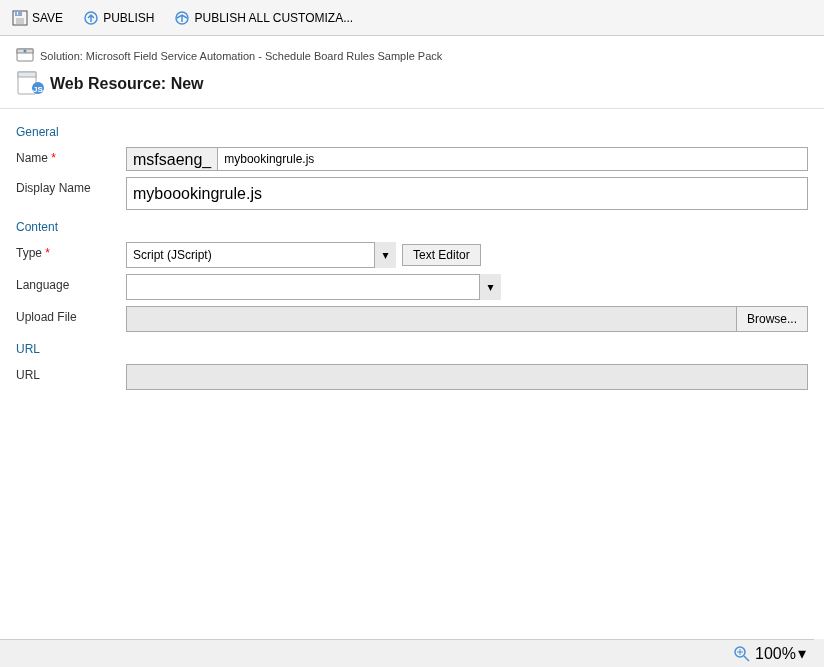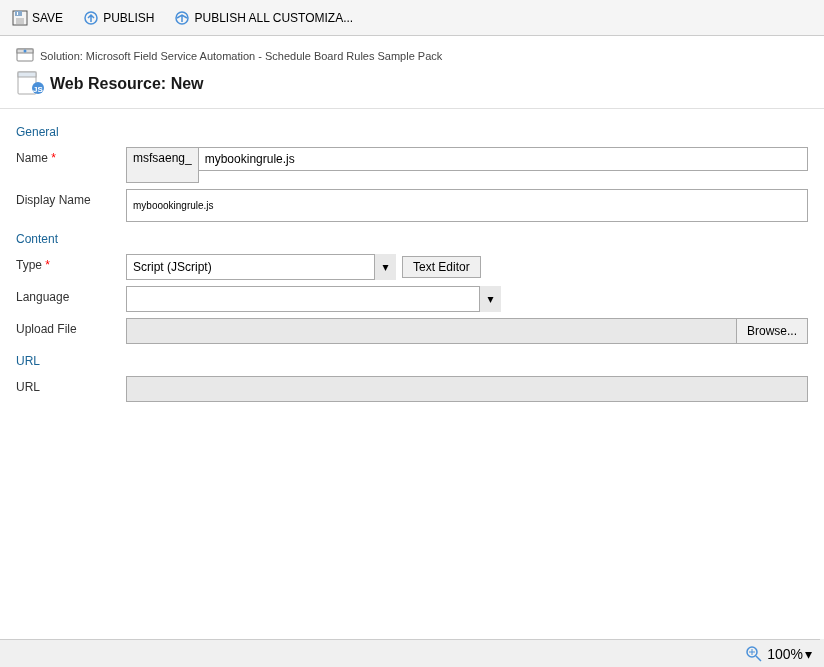--- a/index.html
+++ b/index.html
@@ -69,38 +69,38 @@
       color: #333;
     }
     .required-mark { color: red; }
     .form-control-area { flex: 1; }
 
     .name-input-group { display: flex; gap: 0; }
     .name-prefix {
       border: 1px solid #aaa;
       background: #f0f0f0;
       padding: 3px 6px;
-      font-size: 12px;
-      height: 36px;
+      font-size: 16px;
+      height: 24px;
       min-width: 70px;
     }
     .name-input {
       border: 1px solid #aaa;
       border-left: none;
       padding: 3px 6px;
       font-size: 12px;
       height: 24px;
       flex: 1;
       width: 100%;
     }
 
     .text-input {
       border: 1px solid #aaa;
       padding: 14px 6px;
-      font-size: 10px;
+      font-size: 16px;
       height: 33px;
       width: 100%;
     }
 
     .textarea-input {
       border: 1px solid #aaa;
       padding: 3px 6px;
       font-size: 12px;
       width: 100%;
       height: 130px;
@@ -192,30 +192,30 @@
       width: 100%;
       padding: 3px 6px;
       font-size: 12px;
     }
 
     
     #status-bar {
       position: fixed;
       bottom: 0;
       left: 0;
-      right: 4px;
+      right: 10px;
       height: 28px;
       background: #f0f0f0;
       border-top: 1px solid #ccc;
       display: flex;
       align-items: center;
       justify-content: flex-end;
       padding: 0 8px;
       gap: 4px;
-      font-size: 14px;
+      font-size: 16px;
     }
     .zoom-area { display: flex; align-items: center; gap: 4px; }
     .zoom-icon {
       width: 18px;
       height: 18px;
       display: inline-flex;
       align-items: center;
       justify-content: center;
     }
     .zoom-dropdown {

